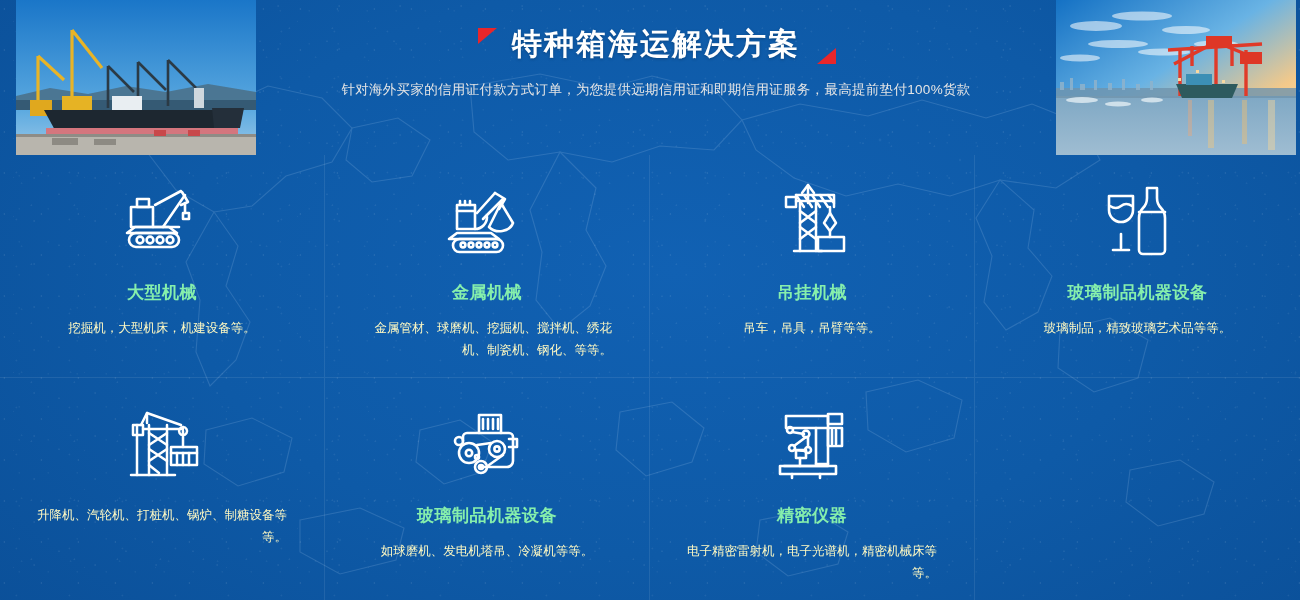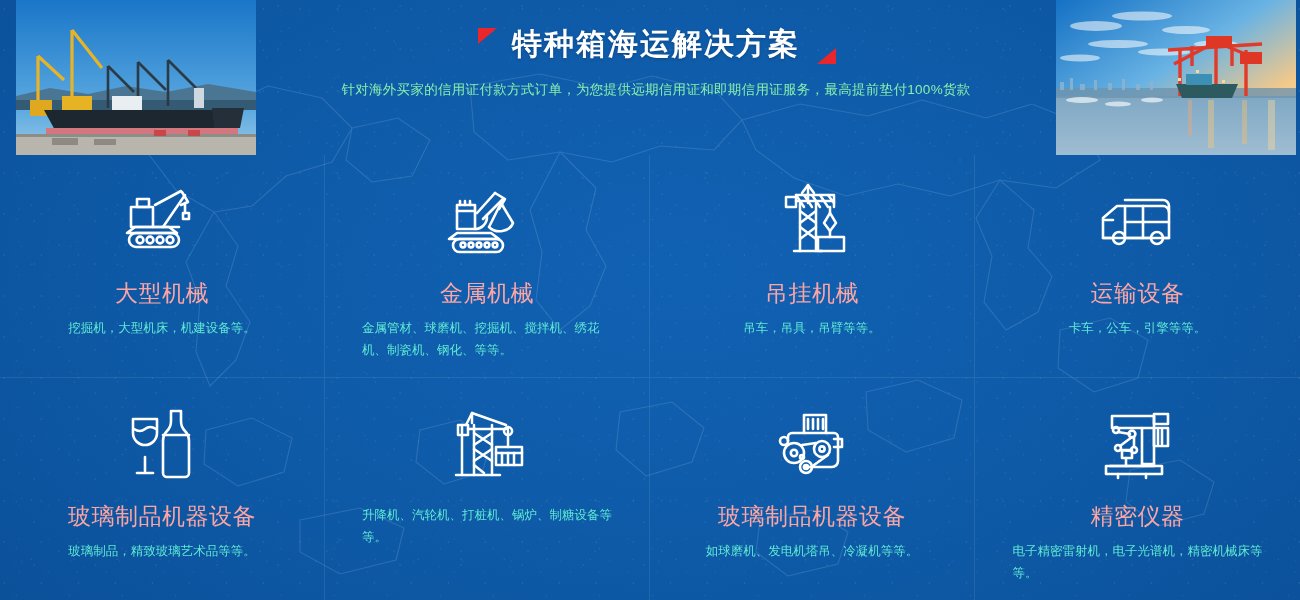--- a/index.html
+++ b/index.html
@@ -88,21 +88,21 @@
     border-right: 19px solid transparent;
   }
   .tri-right {
     right: 6px; bottom: 0px;
     border-bottom: 16px solid #e8262b;
     border-left: 19px solid transparent;
   }
   .subtitle {
     margin-top: 16px;
     font-size: 13.5px;
-    color: #86efac;
+    color: #e5e5e5;
     line-height: 20px;
     letter-spacing: .3px;
     white-space: nowrap;
   }
 
   
   .grid {
     position: absolute;
     top: 155px; left: 0;
     width: 1300px;
@@ -125,34 +125,34 @@
 
   .icon-wrap {
     height: 86px;
     display: flex;
     align-items: center;
     justify-content: center;
     margin-bottom: 16px;
   }
   .icon-wrap svg { display: block; }
   .cell-title {
-    font-size: 23px;
-    font-weight: normal;
-    color: #fca5a5;
+    font-size: 17px;
+    font-weight: bold;
+    color: #86efac;
     letter-spacing: .5px;
     line-height: 24px;
     text-align: center;
     margin-bottom: 12px;
     white-space: nowrap;
   }
   .cell-desc {
     font-size: 12.5px;
-    color: #5eead4;
+    color: #fef9c3;
     line-height: 22px;
-    text-align: left;
+    text-align: right;
     max-width: 250px;
   }
 </style>
 </head>
 <body>
 
 <div id="root">
 
   <div class="bg-layer bg-base"></div>
   <div class="bg-layer bg-map">
@@ -377,37 +377,20 @@
           <path d="M58 24 v6"></path>
           <path d="M58 30 L52 40 L58 48 L64 40 Z"></path>
           <path d="M58 48 v6"></path>
           <path d="M46 54 h26 v14 h-26 z"></path>
         </svg>
       </div>
       <div class="cell-title">吊挂机械</div>
       <div class="cell-desc">吊车，吊具，吊臂等等。</div>
     </div>
 
-    <div class="cell">
-      <div class="icon-wrap">
-        <svg width="86" height="64" viewBox="0 0 86 64" fill="none" stroke="#ffffff" stroke-width="2.6" stroke-linecap="round" stroke-linejoin="round">
-          <path d="M8 28 L22 16 h46 a6 6 0 0 1 6 6 v26 h-66 z"></path>
-          <path d="M30 10 h38 a6 6 0 0 1 6 6 v6"></path>
-          <path d="M30 16 v32"></path>
-          <path d="M48 16 v32"></path>
-          <path d="M30 32 h18 M48 32 h26"></path>
-          <path d="M10 30 h8"></path>
-          <circle cx="24" cy="48" r="6"></circle>
-          <circle cx="62" cy="48" r="6"></circle>
-          <path d="M8 48 h10 M30 48 h26 M68 48 h6"></path>
-        </svg>
-      </div>
-      <div class="cell-title">运输设备</div>
-      <div class="cell-desc">卡车，公车，引擎等等。</div>
-    </div>
 
     <div class="cell">
       <div class="icon-wrap">
         <svg width="70" height="76" viewBox="0 0 70 76" fill="none" stroke="#ffffff" stroke-width="2.6" stroke-linecap="round" stroke-linejoin="round">
           <path d="M6 12 h24 v14 a12 12 0 0 1 -24 0 z"></path>
           <path d="M7 22 q6 4 11 0 t11 0"></path>
           <path d="M18 50 v14"></path>
           <path d="M10 66 h16"></path>
           <path d="M44 4 h10 v10 q0 6 4 10 q4 4 4 10 v32 a4 4 0 0 1 -4 4 h-18 a4 4 0 0 1 -4 -4 v-32 q0 -6 4 -10 q4 -4 4 -10 z"></path>
           <path d="M36 28 h26"></path>

